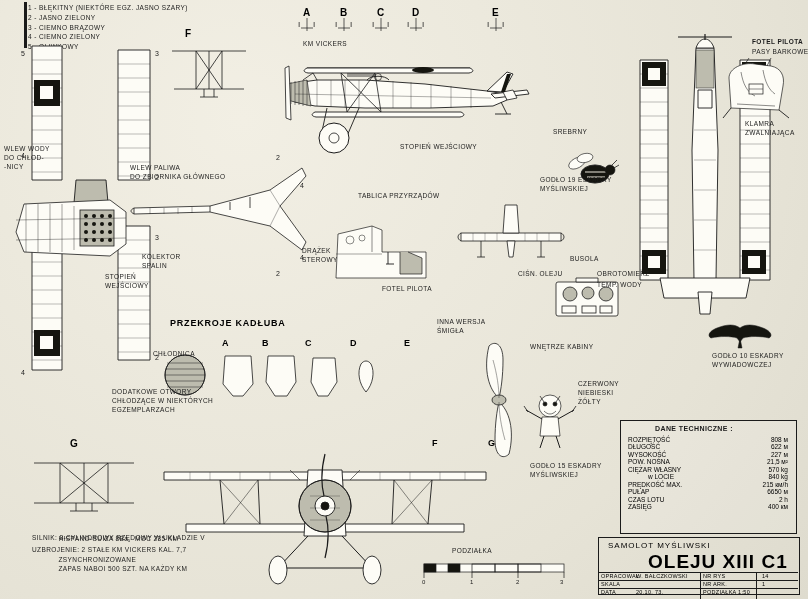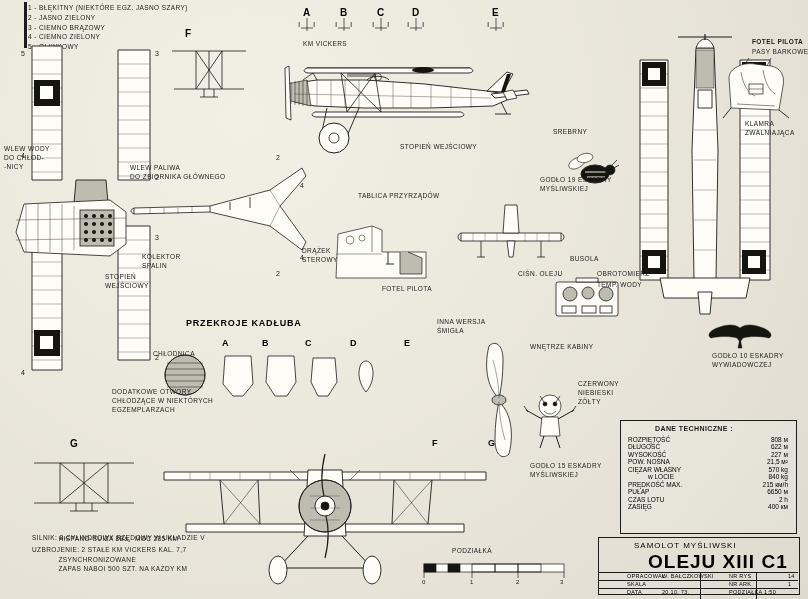--- a/index.html
+++ b/index.html
@@ -14,21 +14,21 @@
   svg{display:block;overflow:visible;}
   .ln{stroke:#1b1b1b;fill:none;}
   .fill-dk{fill:#15150f;}
   .fill-lt{fill:#fdfcf6;}
   .fill-md{fill:#bdbcae;}
   .fill-none{fill:none;}
   table.tech{position:absolute;border-collapse:collapse;font-size:6.5px;}
   table.tech td{padding:0 2px;line-height:1.15;white-space:nowrap;}
   .tbox{position:absolute;border:1px solid #1b1b1b;background:rgba(255,255,255,.12);}
   .title-block{position:absolute;border:1px solid #1b1b1b;}
-  .tb-cell{position:absolute;font-size:5.5px;letter-spacing:.3px;margin-left:26px;}
+  .tb-cell{position:absolute;font-size:5.5px;letter-spacing:.3px;}
   .rule{position:absolute;background:#1b1b1b;}
   .letter{position:absolute;font-size:10px;font-weight:bold;}
 </style>
 </head>
 <body>
 
 <div id="sheet">
 
   <div class="sec" style="left:28px;top:4px;">
     <div class="lbl" style="position:relative;left:0;top:0;">1 - BŁĘKITNY (NIEKTÓRE EGZ. JASNO SZARY)</div>
@@ -346,21 +346,21 @@
 
   <svg class="sec" style="left:705px;top:322px;" width="70" height="28">
     <g class="ln fill-dk" stroke-width="0.5">
       <path d="M35,6 C30,2 22,2 12,6 C4,9 2,14 6,16 C14,14 26,14 32,16 L35,20 L38,16 C44,14 56,14 64,16 C68,14 66,9 58,6 C48,2 40,2 35,6 Z"></path>
       <path d="M35,16 L33,26 L37,26 Z"></path>
     </g>
   </svg>
   <div class="lbl" style="left:712px;top:352px;">GODŁO 10 ESKADRY
 WYWIADOWCZEJ</div>
 
-  <div class="mid" style="position:absolute;left:186px;top:318px;">PRZEKROJE   KADŁUBA</div>
+  <div class="mid" style="position:absolute;left:170px;top:318px;">PRZEKROJE   KADŁUBA</div>
   <div class="letter" style="left:222px;top:338px;font-size:9px;">A</div>
   <div class="letter" style="left:262px;top:338px;font-size:9px;">B</div>
   <div class="letter" style="left:305px;top:338px;font-size:9px;">C</div>
   <div class="letter" style="left:350px;top:338px;font-size:9px;">D</div>
   <div class="letter" style="left:404px;top:338px;font-size:9px;">E</div>
 
   <svg class="sec" style="left:155px;top:350px;" width="270" height="52">
     <g class="ln" stroke-width="0.8">
 
       <ellipse cx="30" cy="25" rx="20" ry="20" class="fill-md"></ellipse>

